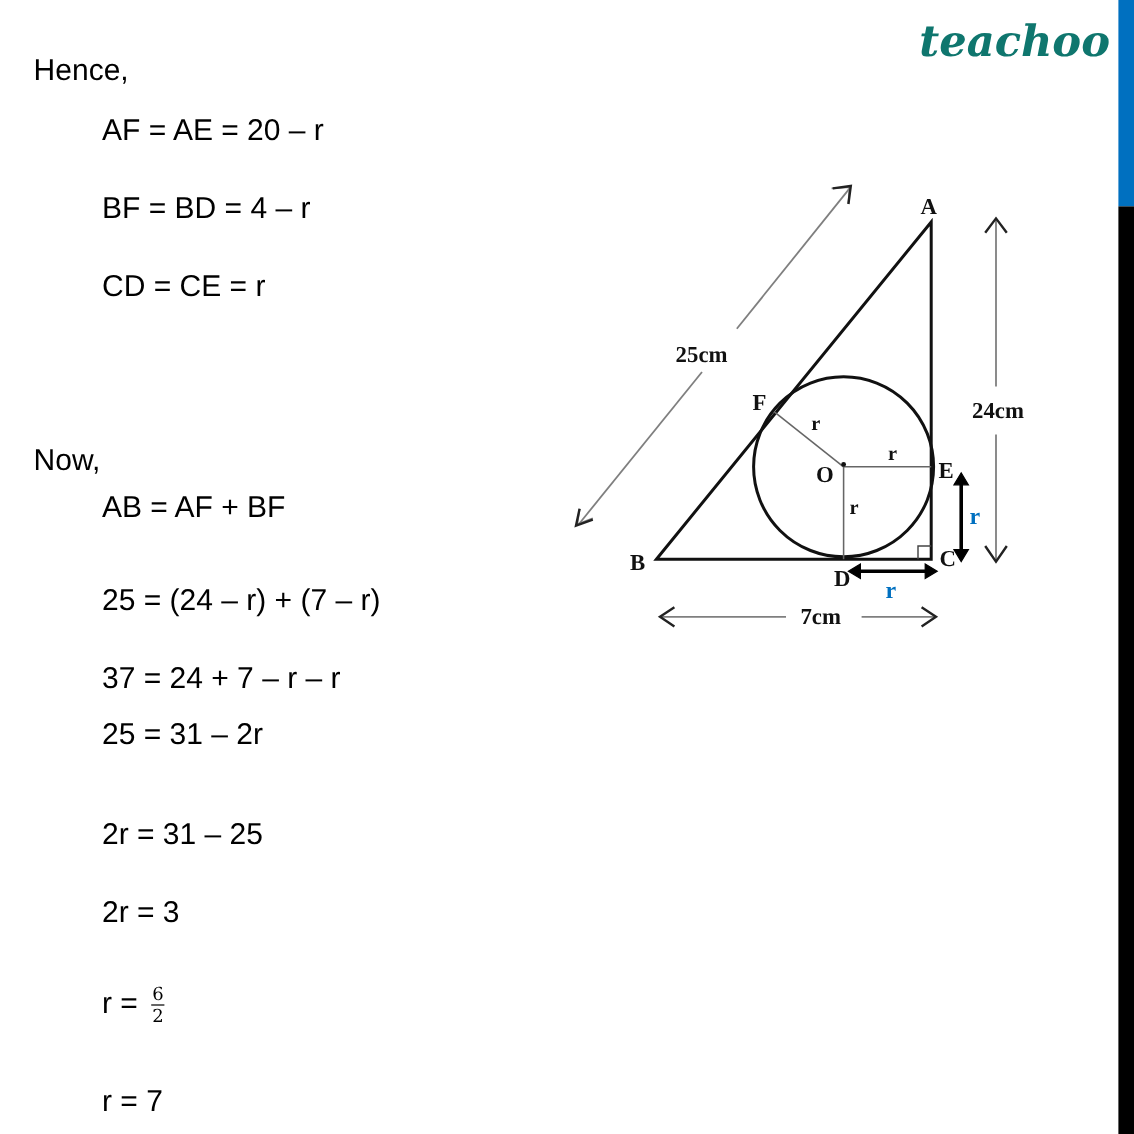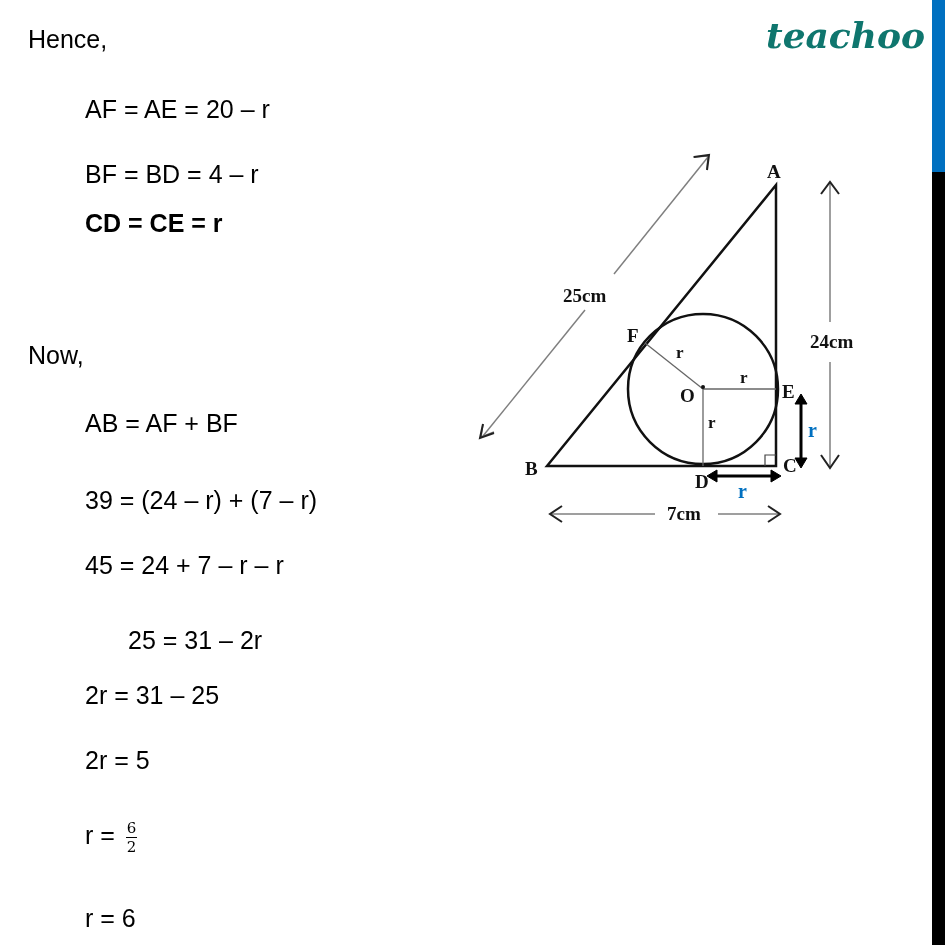--- a/index.html
+++ b/index.html
@@ -18,51 +18,51 @@
   svg text { font-family:"Liberation Serif", serif; font-weight:bold; }
 </style>
 </head>
 <body>
 
 <div class="sidebar-blue"></div>
 <div class="sidebar-black"></div>
 
 <div class="logo">teachoo</div>
 
-<div class="line" style="left:28px; top:24px;text-align:center;">Hence,</div>
+<div class="line" style="left:28px; top:44px;text-align:center;">Hence,</div>
 
 <div class="line" style="left:85px; top:94px;">
   <span class="b">AF</span><span> = AE  = </span><span class="b">20 – r</span>
 </div>
 
 <div class="line" style="left:85px; top:159px;">
   <span class="b">BF</span><span> = BD = </span><span class="b">4 – r</span>
 </div>
 
-<div class="line" style="left:85px; top:208px;font-weight:bold;">CD = CE = r</div>
+<div class="line" style="left:85px; top:224px;">CD = CE = r</div>
 
-<div class="line" style="left:28px; top:340px;">Now,</div>
+<div class="line" style="left:28px; top:369px;">Now,</div>
 
 <div class="line" style="left:85px; top:408px;">AB = AF + BF</div>
 
-<div class="line b" style="left:85px; top:485px;">39 = (24 – r) + (7 – r)</div>
+<div class="line b" style="left:85px; top:485px;">25 = (24 – r) + (7 – r)</div>
 
-<div class="line" style="left:85px; top:550px;">45 = 24 + 7 – r – r</div>
+<div class="line" style="left:85px; top:550px;">37 = 24 + 7 – r – r</div>
 
-<div class="line" style="left:85px; top:625px;margin-left:43px;">25 = 31 – 2r</div>
+<div class="line" style="left:85px; top:597px;">25 = 31 – 2r</div>
 
 <div class="line" style="left:85px; top:680px;text-align:center;">2r = 31 – 25</div>
 
-<div class="line b" style="left:85px; top:745px;">2r = 5</div>
+<div class="line b" style="left:85px; top:745px;">2r = 3</div>
 
 <div class="line" style="left:85px; top:820px;">
   <span>r = </span><span class="frac"><span class="num">6</span><span class="den">2</span></span>
 </div>
 
-<div class="line b" style="left:85px; top:903px;">r = 6</div>
+<div class="line b" style="left:85px; top:903px;">r = 7</div>
 
 <svg style="position:absolute; left:0; top:0;" width="945" height="945" viewBox="0 0 945 945">
 
   <g stroke="#7f7f7f" stroke-width="1.5" fill="none">
     <line x1="483" y1="436" x2="585" y2="310"></line>
     <line x1="614" y1="274" x2="708" y2="157"></line>
     <polyline points="483,424 481,437 494,432"></polyline>
     <polyline points="693,157 708,156 707,170"></polyline>
   </g>
   <g stroke="#222" stroke-width="2" fill="none">

